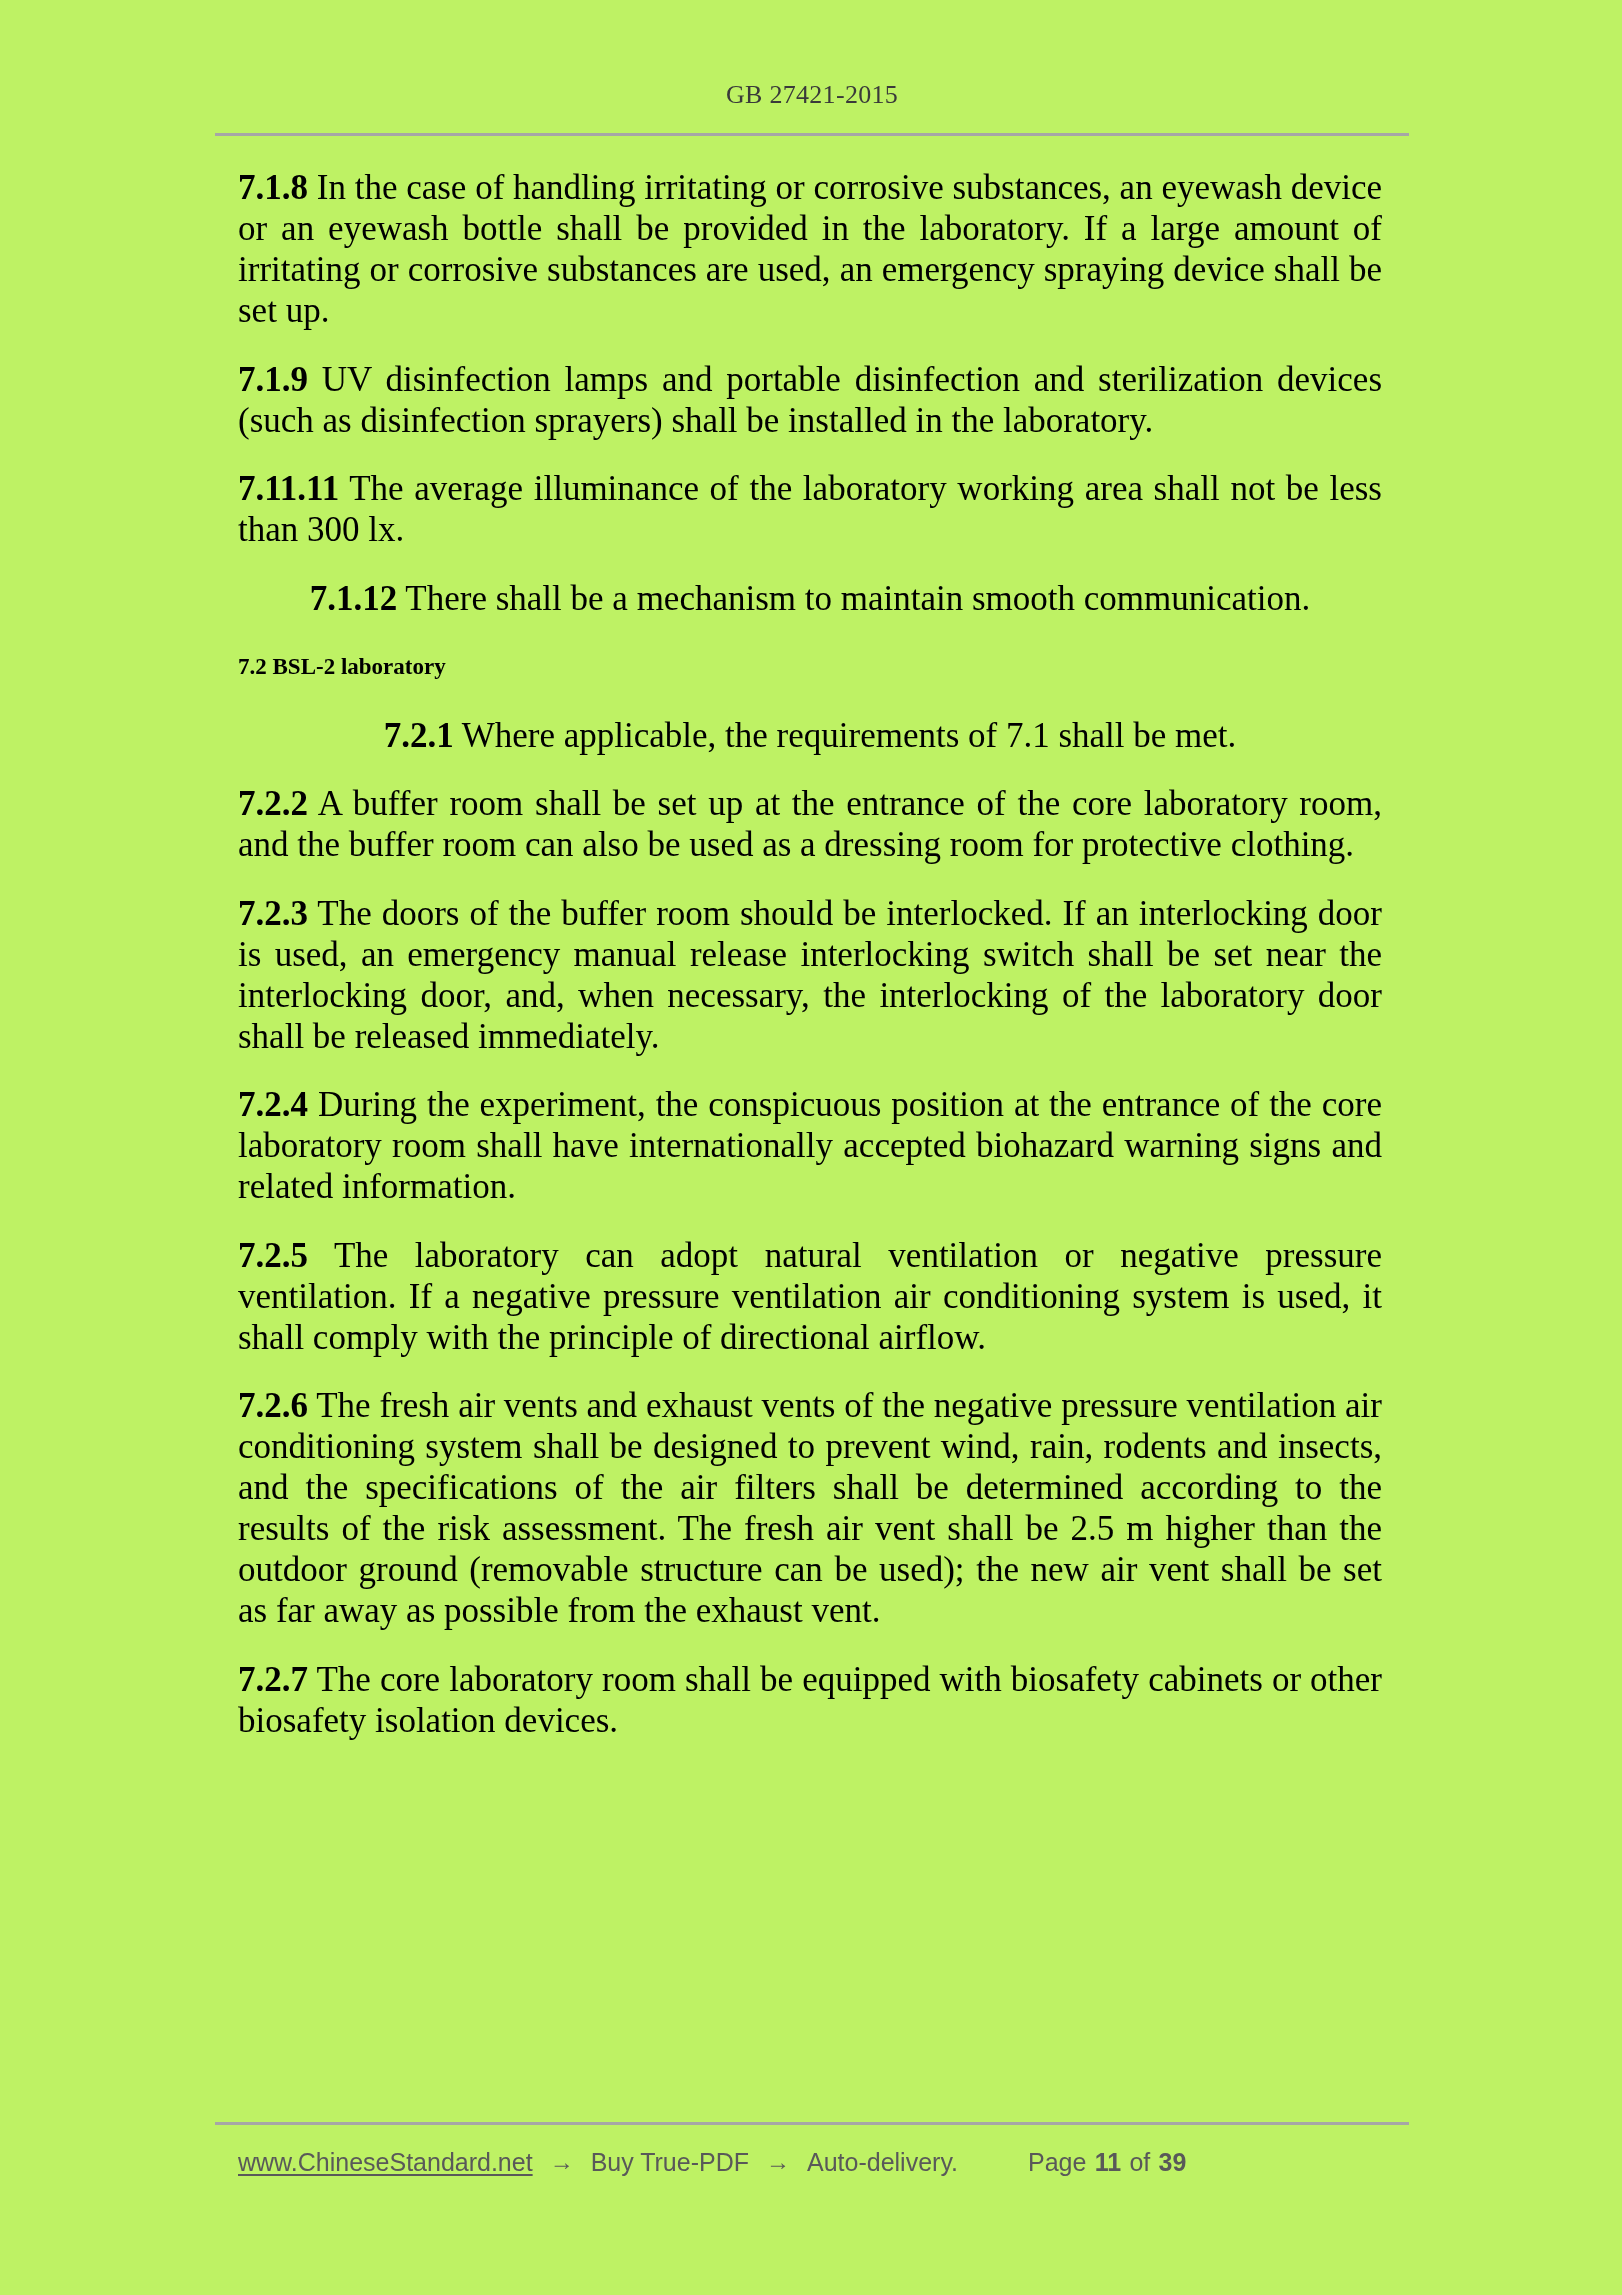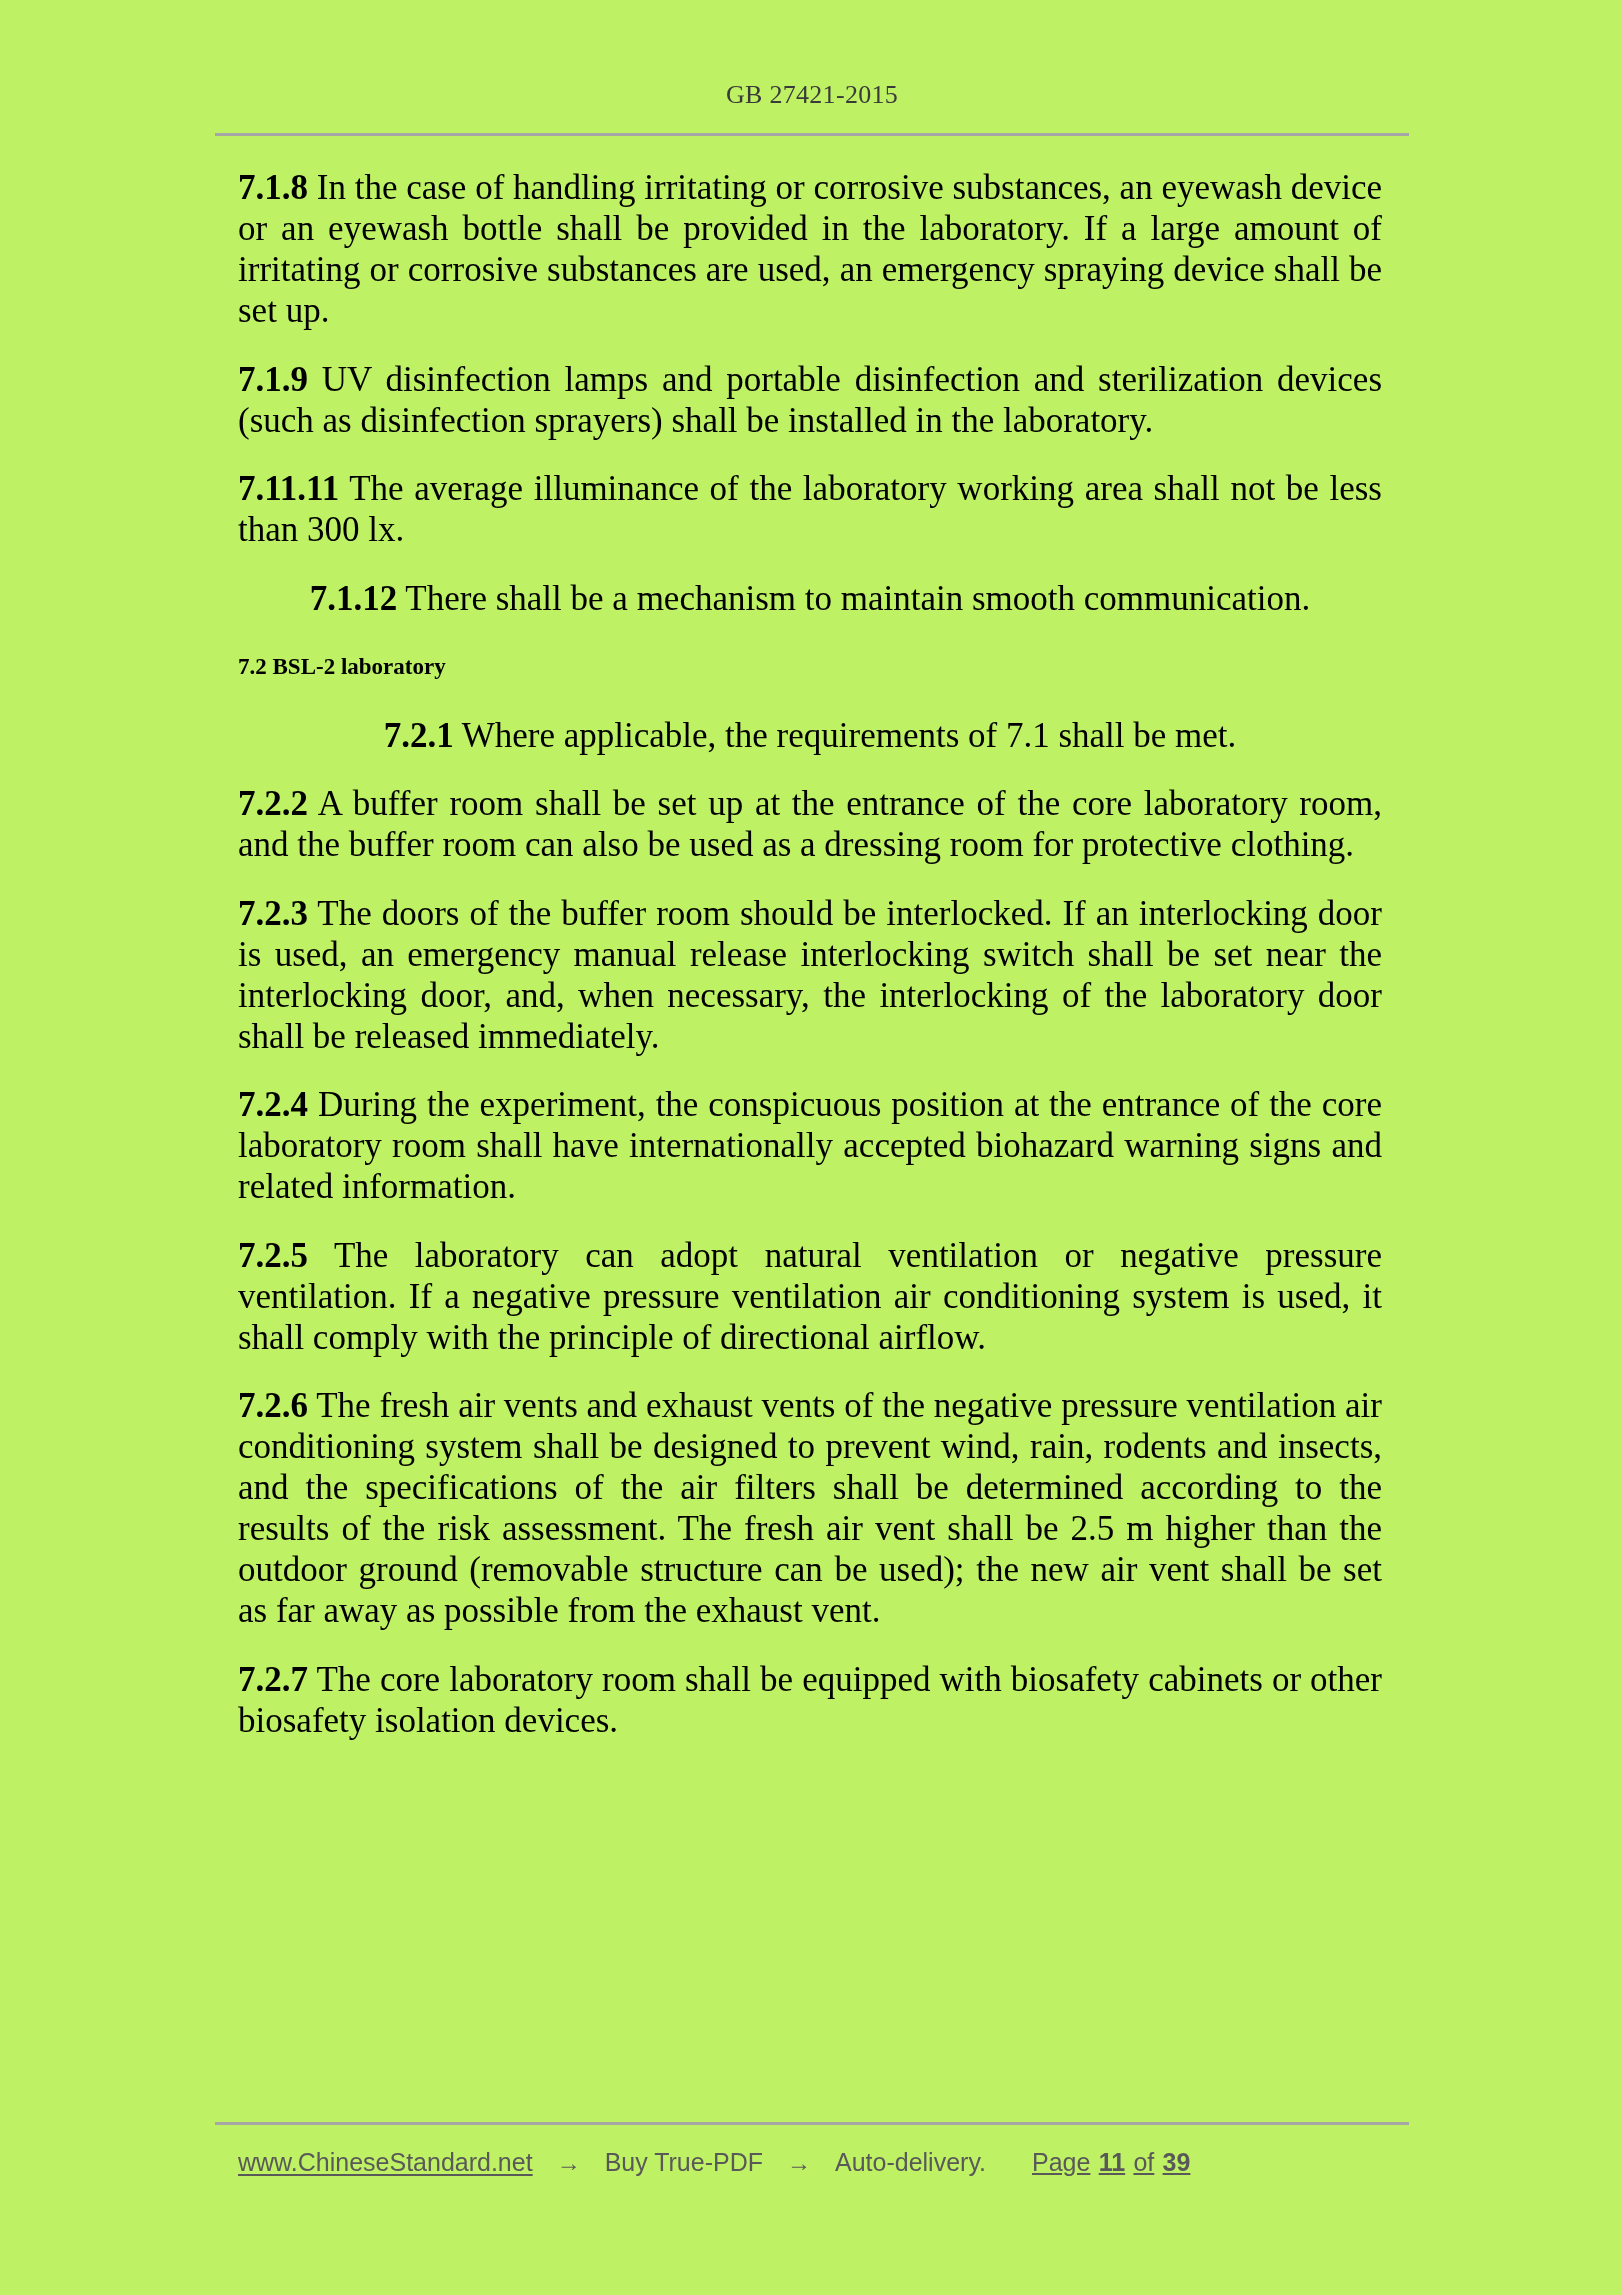--- a/index.html
+++ b/index.html
@@ -89,38 +89,37 @@
     width: 1151px;
     font-family: "Liberation Sans", "DejaVu Sans", sans-serif;
     font-size: 25px;
     color: #595959;
     display: flex;
     align-items: baseline;
     white-space: nowrap;
   }
   .footer-left {
     display: flex;
-    align-items: center;
-    gap: 24px;
+    align-items: flex-start;
+    gap: 17px;
   }
   .footer-url {
     text-decoration: underline;
     text-underline-offset: 3.3px;
     color: #595959;
   }
   .footer-arrow {
     font-size: 24px;
     color: #595959;
   }
   .footer-right {
-    margin-left: 46px;
+    margin-left: 70px;
     display: flex;
     align-items: baseline;
     gap: 8.3px;
-    text-decoration: underline;
   }
   .footer-right .b { font-weight: bold; }
 </style>
 </head>
 <body>
 
 <div class="page">
 
   <div class="header">
     <div class="header-title">GB 27421-2015</div>

